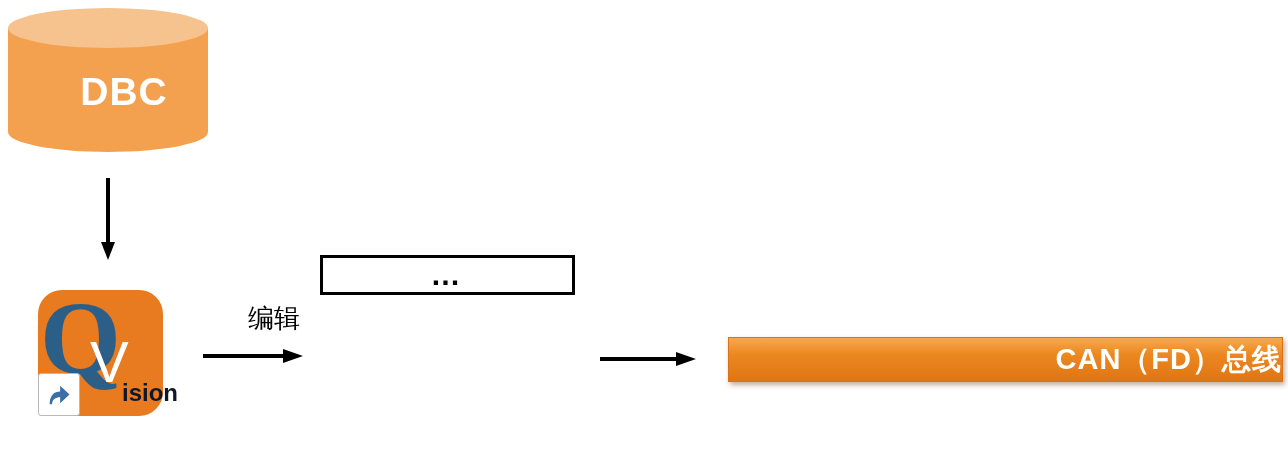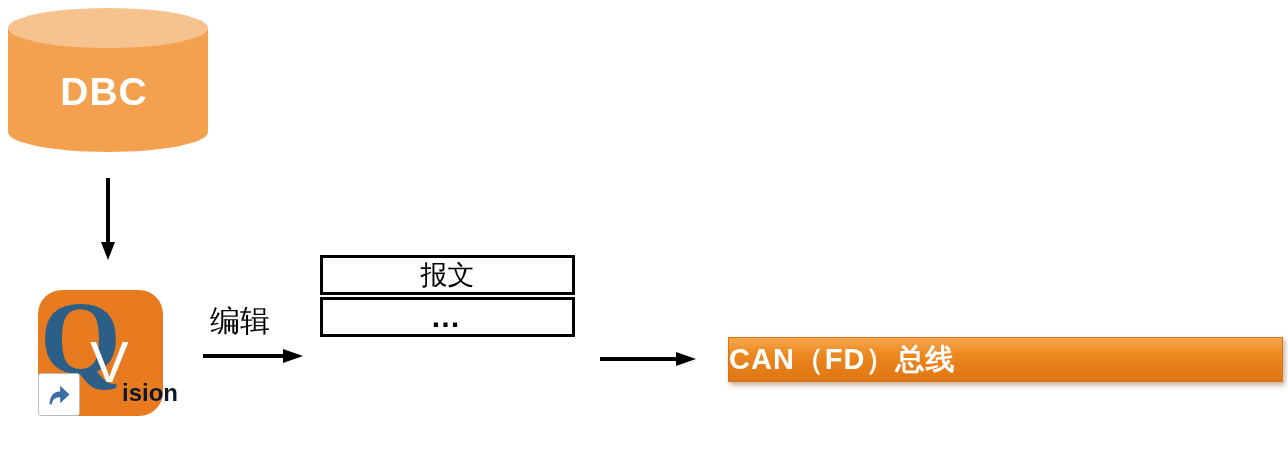--- a/index.html
+++ b/index.html
@@ -14,21 +14,21 @@
     height: 469px;
     background: #ffffff;
     overflow: hidden;
   }
 
   
   .cylinder { position: absolute; left: 0; top: 0; width: 216px; height: 170px; }
   .cyl-body { fill: var(--cylinder-body, #F4A14F); }
   .cyl-top  { fill: var(--cylinder-top, #F6C28E); }
   .cyl-label {
-    position: absolute; left: 4px; top: 70px; width: 200px;
+    position: absolute; left: 24px; top: 70px; width: 200px;
     text-align: center; color: #ffffff; font-size: 39px; font-weight: bold;
     letter-spacing: 1px;
   }
 
   
   .arrow { position: absolute; color: var(--arrow-black, #000000); }
   .arrow svg { display: block; }
 
   
   .app-icon {
@@ -54,22 +54,22 @@
     margin-top: 20px;
   }
   .shortcut-badge {
     position: absolute; left: 0; bottom: 0; width: 42px; height: 43px;
     background: #ffffff; border: 1px solid #b9b9b9; border-radius: 3px;
     box-sizing: border-box; display: flex; align-items: center; justify-content: center;
   }
 
   
   .edit-label {
-    position: absolute; left: 210px; top: 301px; width: 100px;
-    text-align: left; font-size: 30px; color: #000000;
+    position: absolute; left: 200px; top: 301px; width: 100px;
+    text-align: right; font-size: 26px; color: #000000;
   }
 
   
   .msg-table { position: absolute; left: 320px; top: 255px; width: 255px; }
   .msg-row {
     box-sizing: border-box; height: 40px; margin-bottom: 2px;
     border: 3px solid #000000; background: #ffffff;
     display: flex; align-items: center; justify-content: center;
     font-size: 27px; color: #000000;
   }
@@ -79,21 +79,21 @@
   
   .bus-bar {
     position: absolute; left: 728px; top: 337px; width: 555px; height: 45px;
     background: linear-gradient(180deg,
       var(--bus-top, #F7A84F) 0%,
       var(--bus-main, #EC8820) 38%,
       var(--bus-dark, #DF7513) 100%);
     border: 1px solid #d8731a;
     box-sizing: border-box;
     box-shadow: 2px 3px 5px rgba(120, 80, 40, 0.45);
-    display: flex; align-items: center; justify-content: flex-start;
+    display: flex; align-items: center; justify-content: flex-end;
   }
   .bus-label {
     color: #ffffff; font-size: 29px; font-weight: bold; letter-spacing: 1px;
   }
 </style>
 </head>
 <body>
 
 <div class="canvas">
 
@@ -125,21 +125,20 @@
 
   <div class="edit-label">编辑</div>
   <div class="arrow" style="left:203px; top:347px;">
     <svg width="100" height="18" viewBox="0 0 100 18" aria-hidden="true">
       <line x1="0" y1="9" x2="84" y2="9" stroke="currentColor" stroke-width="4"></line>
       <polygon points="100,9 80,2 80,16" fill="currentColor"></polygon>
     </svg>
   </div>
 
   <div class="msg-table">
-    <div class="msg-row">报文</div>
     <div class="msg-row ellipsis">…</div>
   </div>
 
   <div class="arrow" style="left:600px; top:350px;">
     <svg width="96" height="18" viewBox="0 0 96 18" aria-hidden="true">
       <line x1="0" y1="9" x2="80" y2="9" stroke="currentColor" stroke-width="4"></line>
       <polygon points="96,9 76,2 76,16" fill="currentColor"></polygon>
     </svg>
   </div>
 

